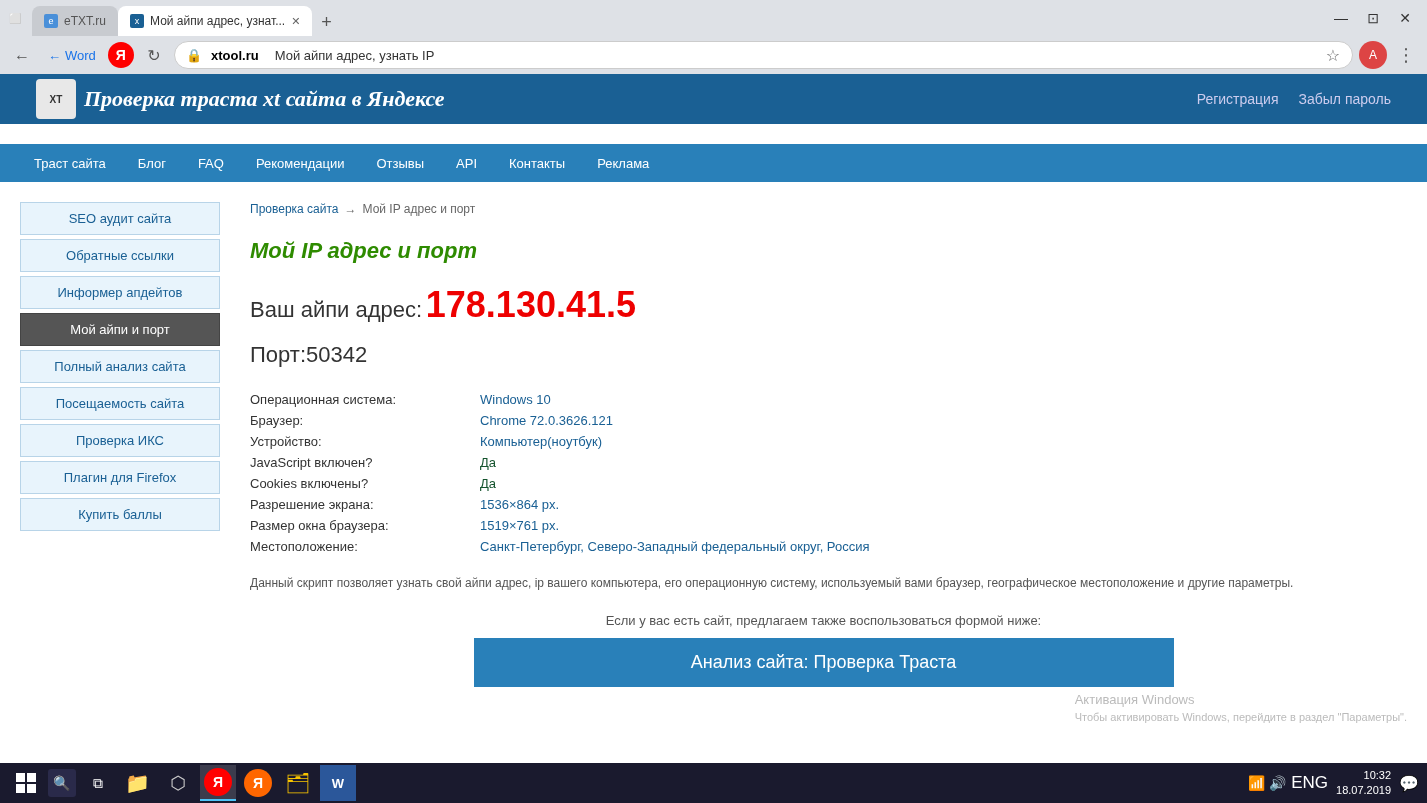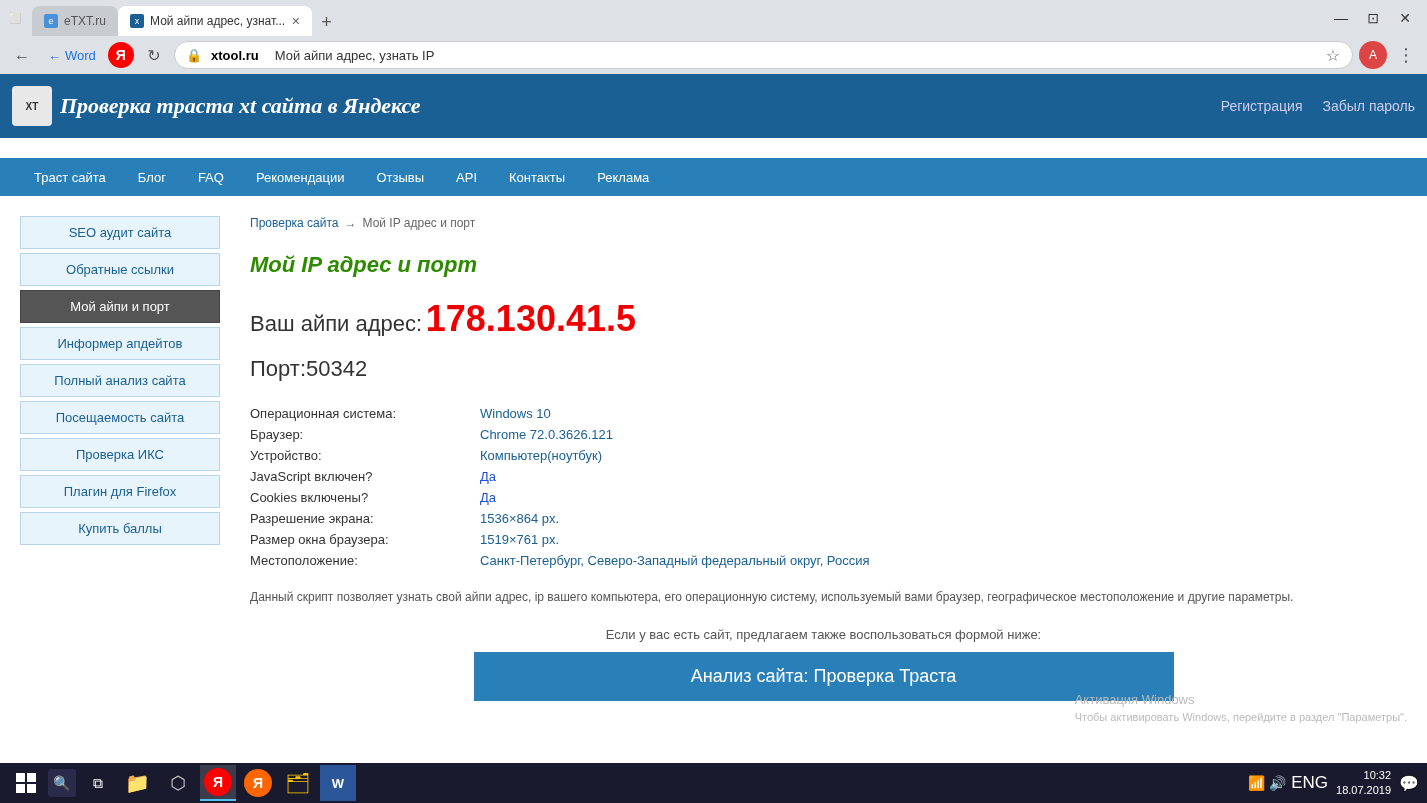--- a/index.html
+++ b/index.html
@@ -196,22 +196,22 @@
     
     .website {
       background: white;
       width: 1427px;
     }
     .site-header-top {
       background: #1a6094;
       display: flex;
       align-items: center;
       justify-content: space-between;
-      padding: 0 12px;
-      height: 64px;
+      padding: 0 36px;
+      height: 50px;
     }
     .site-logo {
       display: flex;
       align-items: center;
       gap: 8px;
     }
     .logo-img {
       width: 40px;
       height: 40px;
       background: #e8e8e8;
@@ -342,21 +342,21 @@
       font-size: 13px;
     }
     .info-label {
       width: 230px;
       color: #333;
       flex-shrink: 0;
     }
     .info-value {
       color: #1a6094;
     }
-    .info-value.green { color: #1d4ed8; }
+    .info-value.green { color: #14532d; }
     .description-text {
       font-size: 12px;
       color: #555;
       line-height: 1.6;
       margin-bottom: 20px;
     }
     .form-intro-text {
       font-size: 13px;
       color: #555;
       text-align: center;
@@ -583,22 +583,22 @@
       <a class="nav-item">API</a>
       <a class="nav-item">Контакты</a>
       <a class="nav-item">Реклама</a>
     </div>
 
     <div class="main-content">
 
       <div class="sidebar">
         <a class="sidebar-item">SEO аудит сайта</a>
         <a class="sidebar-item">Обратные ссылки</a>
+        <a class="sidebar-item">Информер апдейтов</a>
         <a class="sidebar-item active">Мой айпи и порт</a>
-        <a class="sidebar-item">Информер апдейтов</a>
         <a class="sidebar-item">Полный анализ сайта</a>
         <a class="sidebar-item">Посещаемость сайта</a>
         <a class="sidebar-item">Проверка ИКС</a>
         <a class="sidebar-item">Плагин для Firefox</a>
         <a class="sidebar-item">Купить баллы</a>
       </div>
 
       <div class="content-area">
 
         <div class="breadcrumb">

